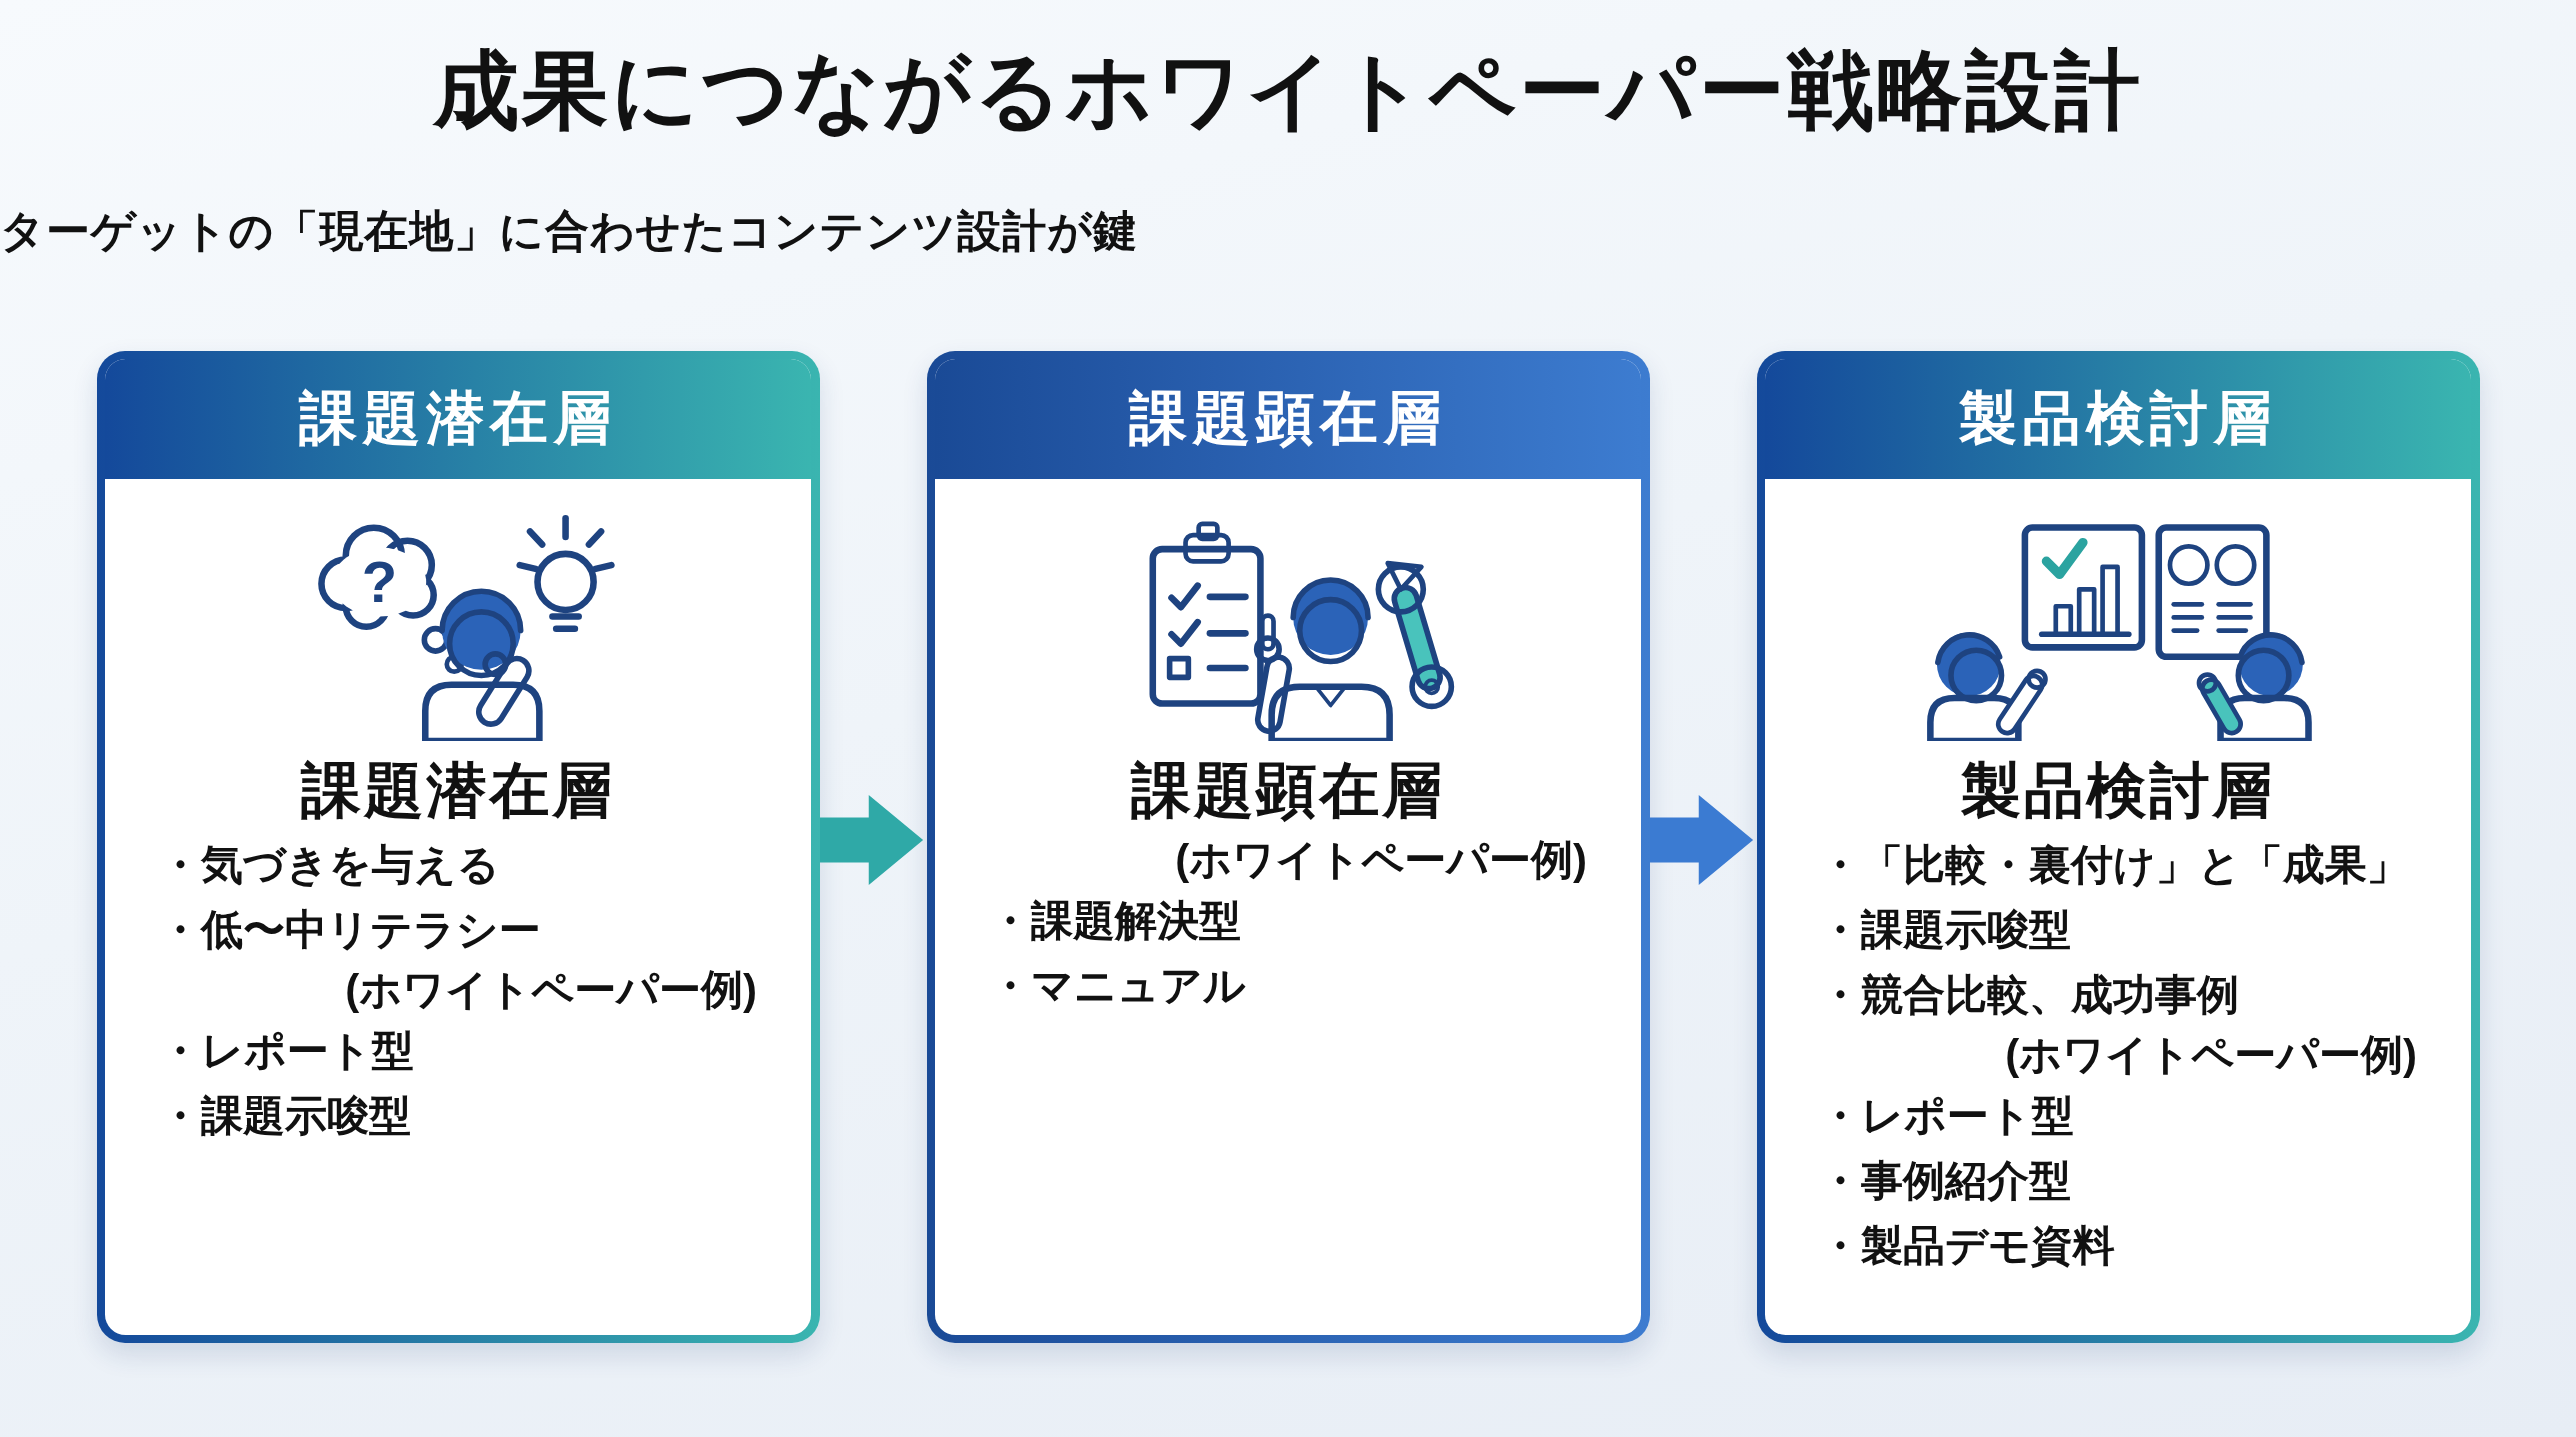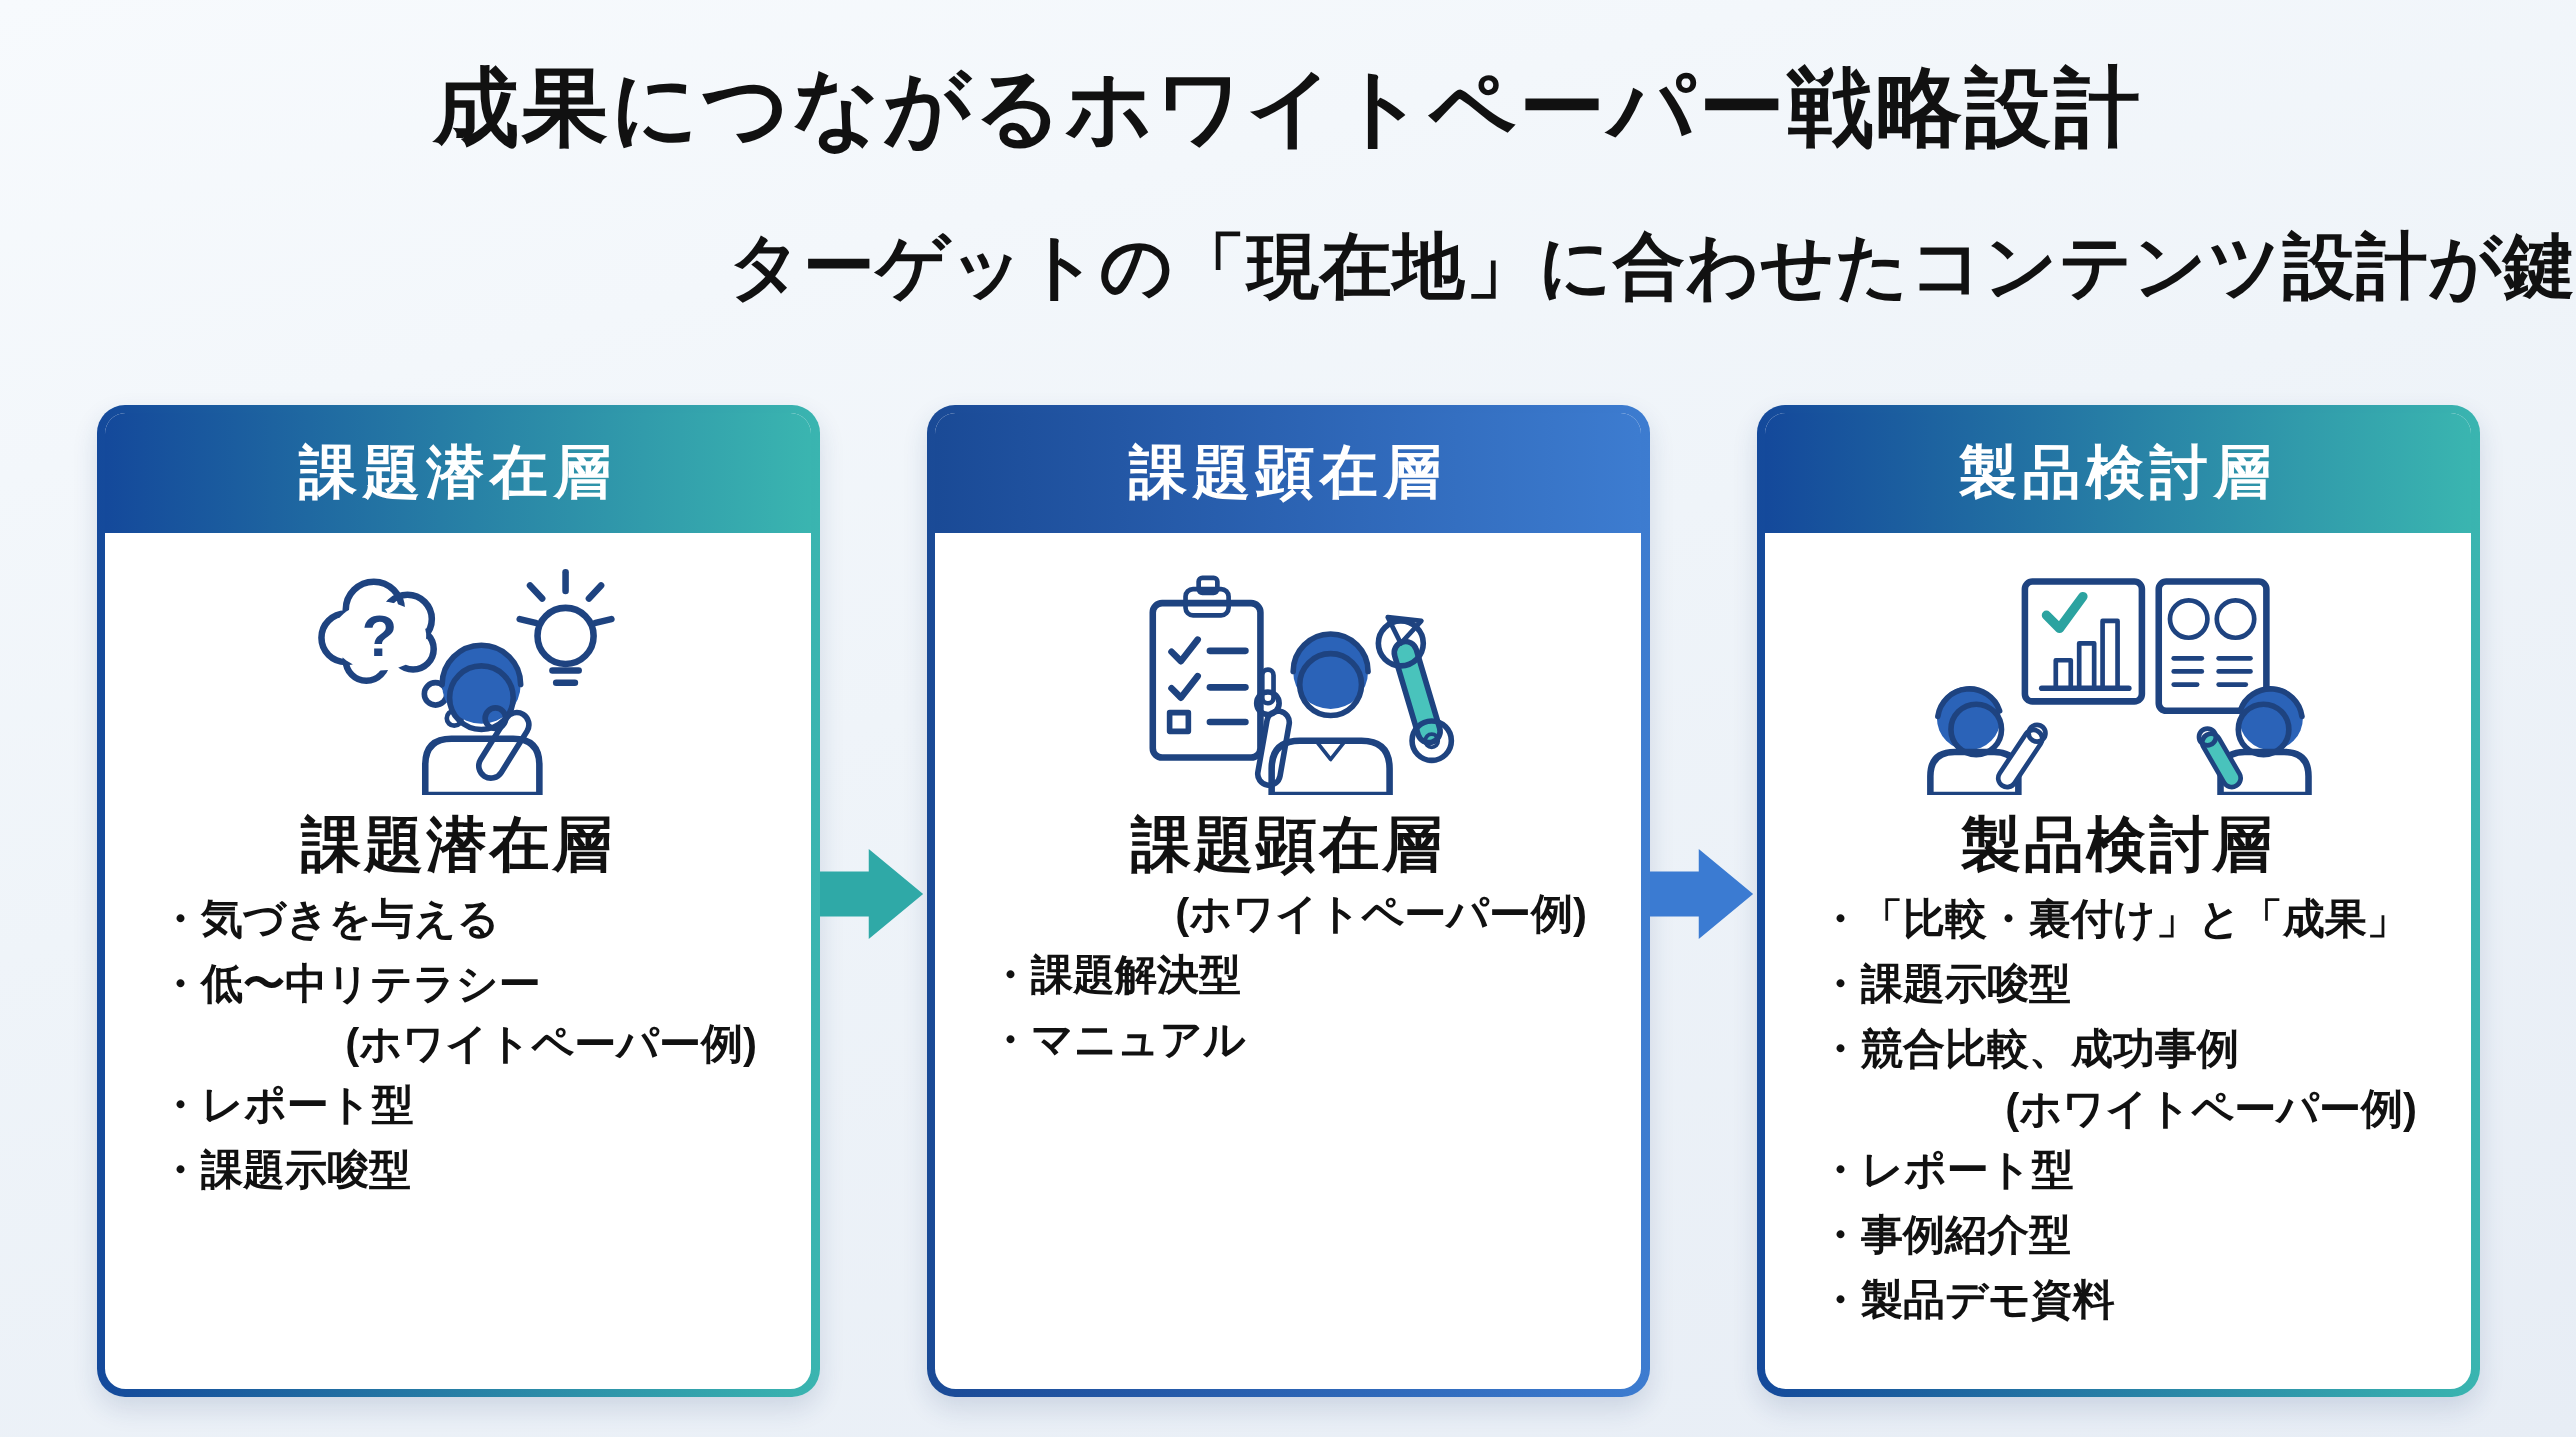--- a/index.html
+++ b/index.html
@@ -3,26 +3,26 @@
 <meta charset="utf-8">
 <style>
   html,body{margin:0;padding:0;}
   body{
     width:2576px;height:1438px;
     background:linear-gradient(165deg,#f7fafd 0%,#eff4f9 45%,#e7edf5 100%);
     font-family:"Liberation Sans","DejaVu Sans",sans-serif;
     color:#111;overflow:hidden;
   }
   .page-title{
-    padding-top:58px;text-align:center;
+    padding-top:41px;text-align:center;
     font-size:86px;font-weight:bold;letter-spacing:2.8px;line-height:1.15;
   }
   .page-subtitle{
-    margin-top:62px;text-align:right;
-    font-size:72px;font-weight:bold;letter-spacing:0.9px;
+    margin-top:62px;text-align:left;
+    font-size:44px;font-weight:bold;letter-spacing:0.9px;
   }
   .cards-row{
     display:flex;justify-content:center;align-items:flex-start;
     margin-top:90px;
   }
   .card{
     width:723px;height:992px;border-radius:28px;padding:8.4px;box-sizing:border-box;
     box-shadow:0 11.2px 26px rgba(25,60,110,0.14);
     flex:0 0 auto;
   }

